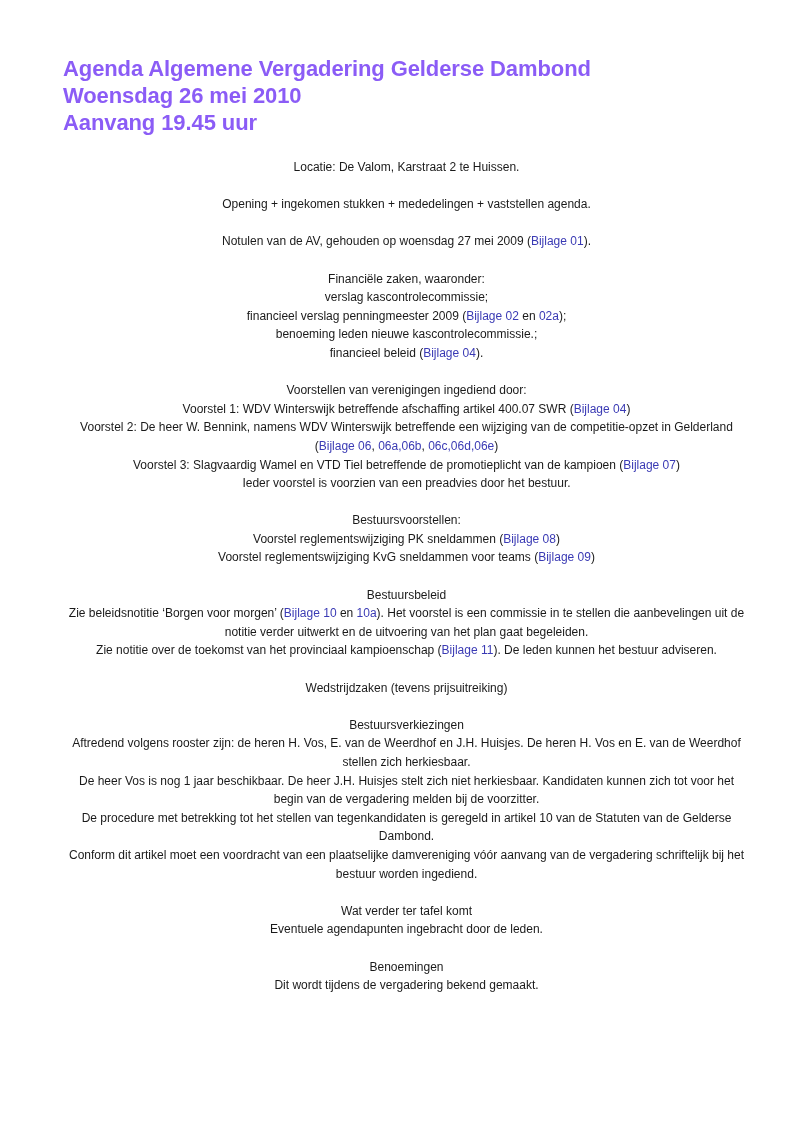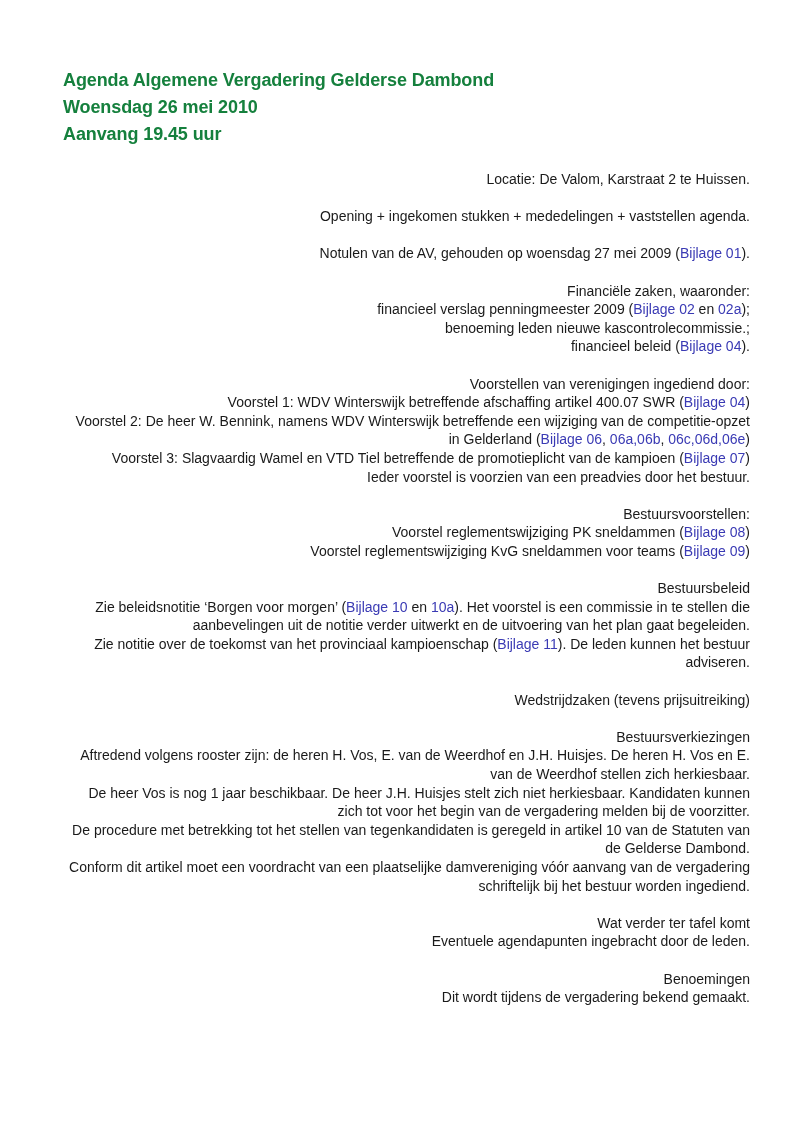--- a/index.html
+++ b/index.html
@@ -18,38 +18,38 @@
   }
   .page {
     position: relative;
     width: 793px;
     height: 1123px;
     box-sizing: border-box;
     padding: 55px 43px 0 63px;
     background: #ffffff;
   }
   .doc-heading {
-    font-size: 18px;
+    font-size: 22px;
     font-weight: bold;
     line-height: 27px;
-    color: #15803d;
+    color: #8b5cf6;
     letter-spacing: -0.1px;
-    margin: 12px 0 22px 0;
+    margin: 0 0 22px 0;
   }
   .doc-heading .hline {
     display: block;
     white-space: nowrap;
   }
   .body-block {
-    font-size: 14px;
+    font-size: 12px;
     line-height: 18.6px;
     color: #1a1a1a;
     margin: 0 0 18.6px 0;
     max-width: 688px;
-    text-align: right;
+    text-align: center;
   }
   .body-block:last-child {
     margin-bottom: 0;
   }
   .line {
     display: block;
   }
   .lnk {
     color: #3a3ab4;
   }
@@ -75,20 +75,21 @@
   <p class="body-block">
     <span>Opening + ingekomen stukken + mededelingen + vaststellen agenda.</span>
   </p>
 
   <p class="body-block">
     <span class="blk">Notulen van de AV, gehouden op woensdag 27 mei 2009 (</span><span class="lnk">Bijlage 01</span><span class="blk">).</span>
   </p>
 
   <p class="body-block">
     <span class="line">Financiële zaken, waaronder:</span>
+    <span class="line">verslag kascontrolecommissie;</span>
     <span class="line"><span class="blk">financieel verslag penningmeester 2009 (</span><span class="lnk">Bijlage 02</span><span class="blk"> en </span><span class="lnk">02a</span><span class="blk">);</span></span>
     <span class="line">benoeming leden nieuwe kascontrolecommissie.;</span>
     <span class="line"><span class="blk">financieel beleid (</span><span class="lnk">Bijlage 04</span><span class="blk">).</span></span>
   </p>
 
   <p class="body-block">
     <span class="line">Voorstellen van verenigingen ingediend door:</span>
     <span class="line"><span class="blk">Voorstel 1: WDV Winterswijk betreffende afschaffing artikel 400.07 SWR (</span><span class="lnk">Bijlage 04</span><span class="blk">)</span></span>
     <span><span class="blk">Voorstel 2: De heer W. Bennink, namens WDV Winterswijk betreffende een wijziging van de competitie-opzet in Gelderland (</span><span class="lnk">Bijlage 06</span><span class="blk">, </span><span class="lnk">06a,06b</span><span class="blk">, </span><span class="lnk">06c,06d,06e</span><span class="blk">)</span></span>
     <span class="line"><span class="blk">Voorstel 3: Slagvaardig Wamel en VTD Tiel betreffende de promotieplicht van de kampioen (</span><span class="lnk">Bijlage 07</span><span class="blk">)</span></span>

